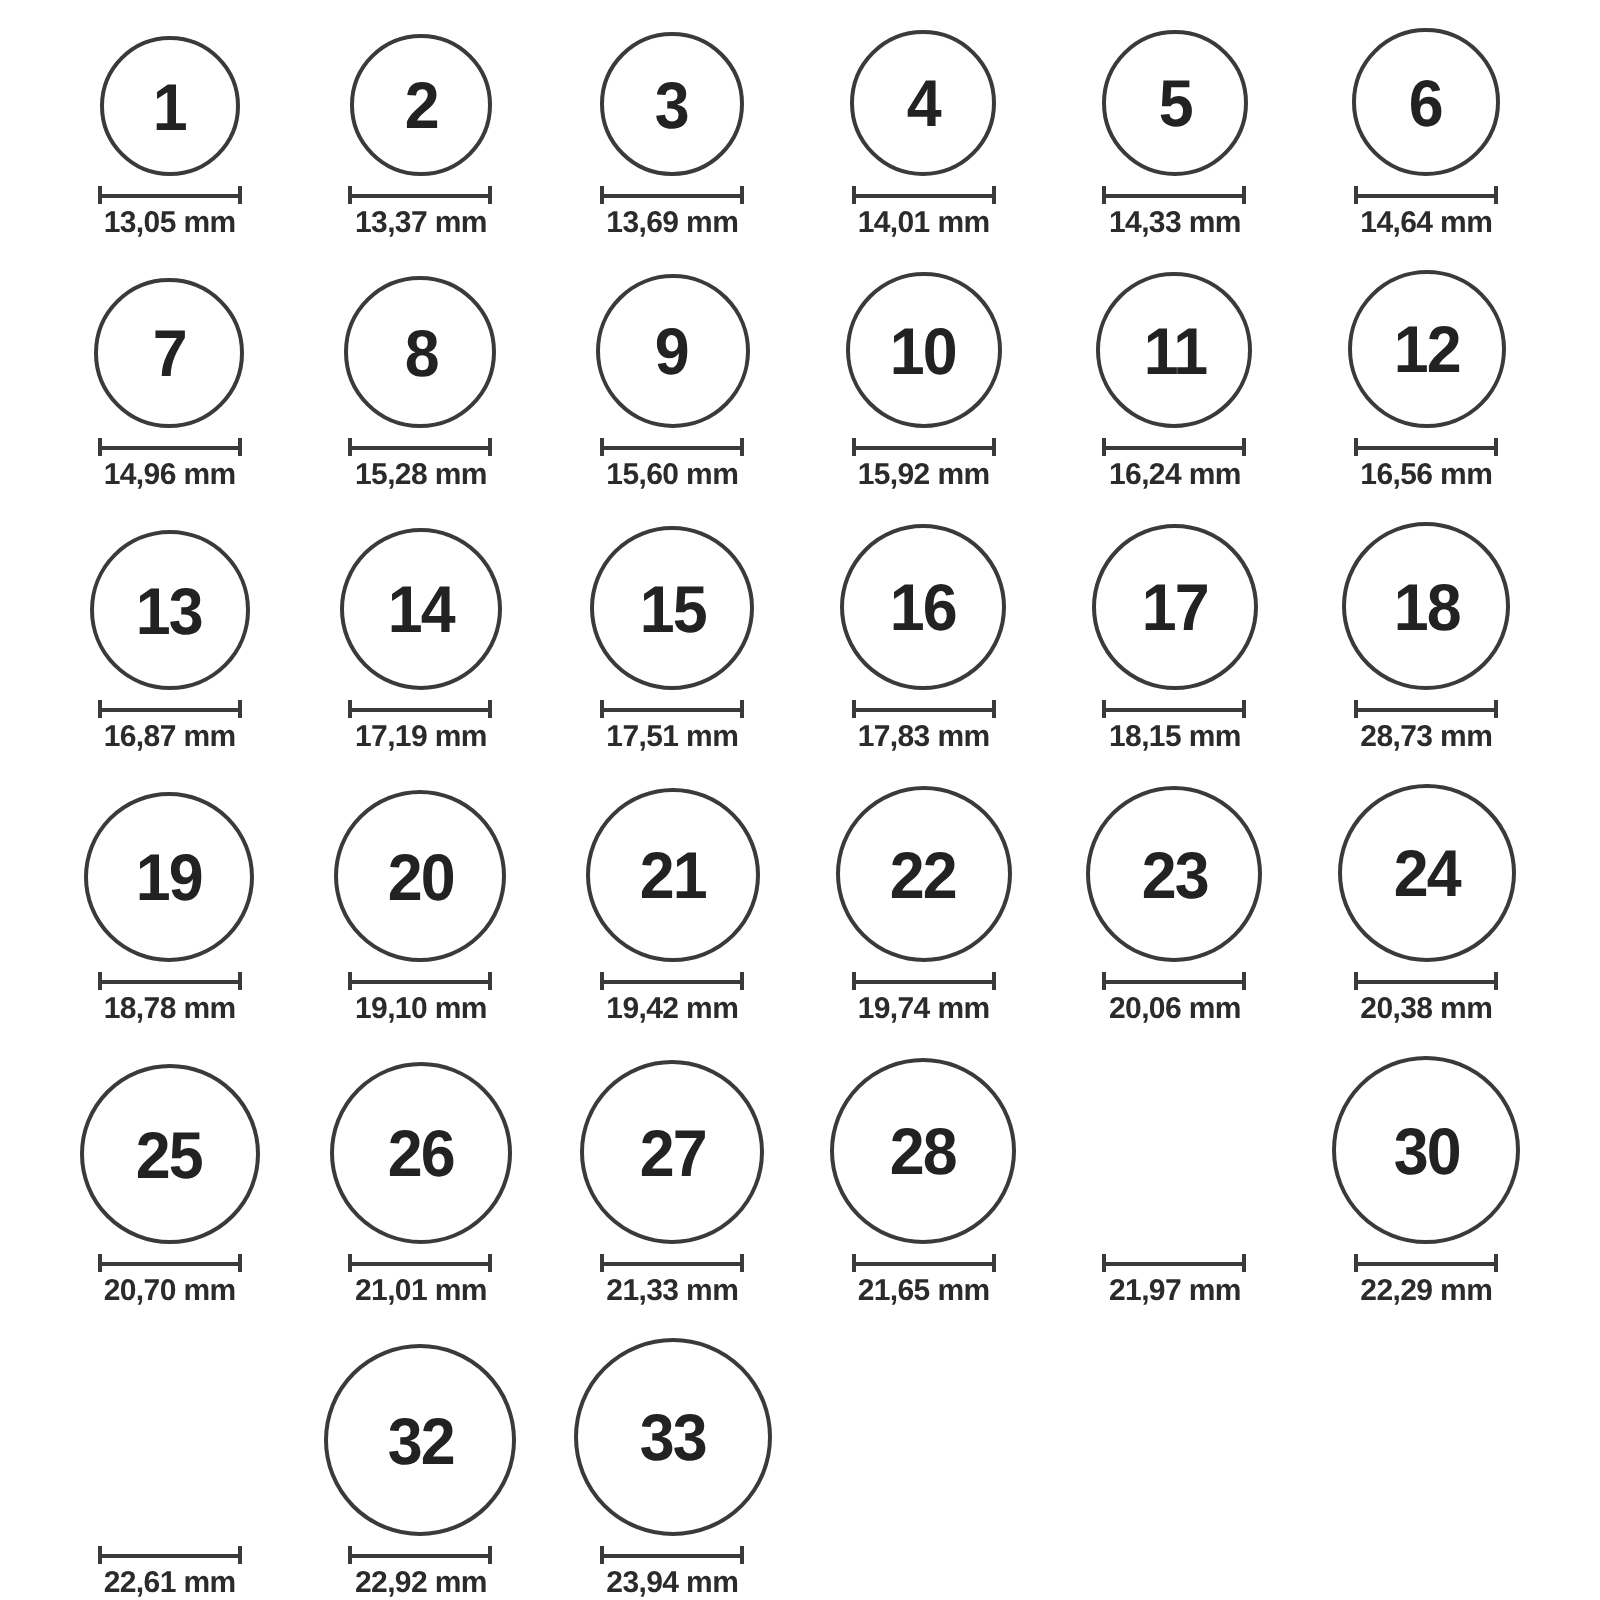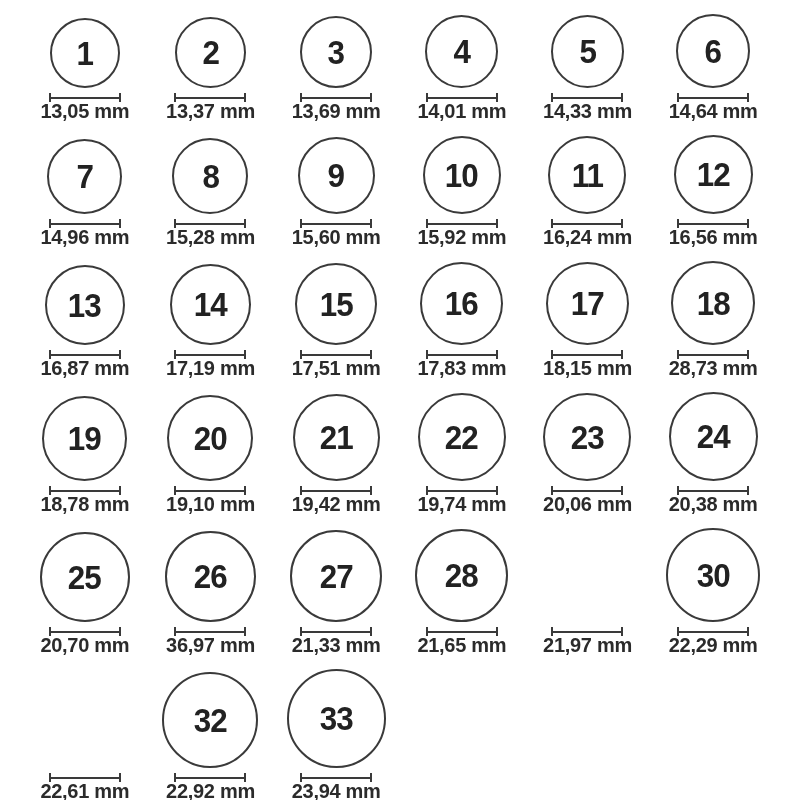--- a/index.html
+++ b/index.html
@@ -62,21 +62,21 @@
     position: absolute;
     left: 0;
     right: 0;
     top: 50%;
     height: 2px;
     transform: translateY(-50%);
     background: #3a3a3a;
   }
   .label {
     margin-top: 2px;
-    font-size: 20px;
+    font-size: 15px;
     font-weight: bold;
     color: #2b2b2b;
     letter-spacing: -0.3px;
     line-height: 15px;
     white-space: nowrap;
   }
 </style>
 </head>
 <body>
 
@@ -332,21 +332,21 @@
     <div class="label">20,70 mm</div>
   </div>
 
   <div class="cell">
     <div class="circle" style="width: 91px; height: 91px;">
       <span class="num">26</span>
     </div>
     <div class="measure">
       <div class="mid"></div>
     </div>
-    <div class="label">36,97 mm</div>
+    <div class="label">21,01 mm</div>
   </div>
 
   <div class="cell">
     <div class="circle" style="width: 92px; height: 92px;">
       <span class="num">27</span>
     </div>
     <div class="measure">
       <div class="mid"></div>
     </div>
     <div class="label">21,33 mm</div>

